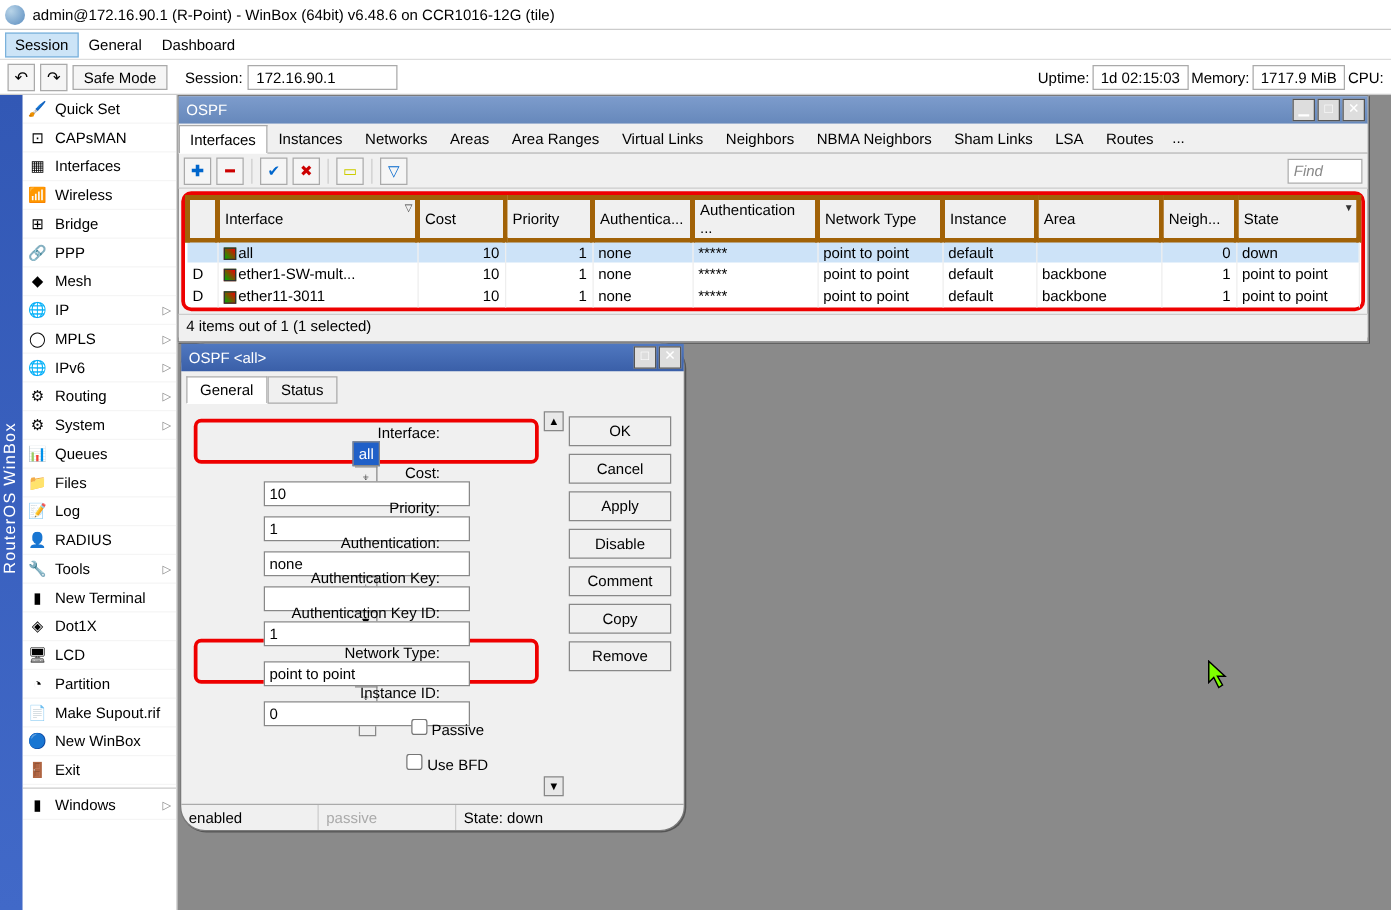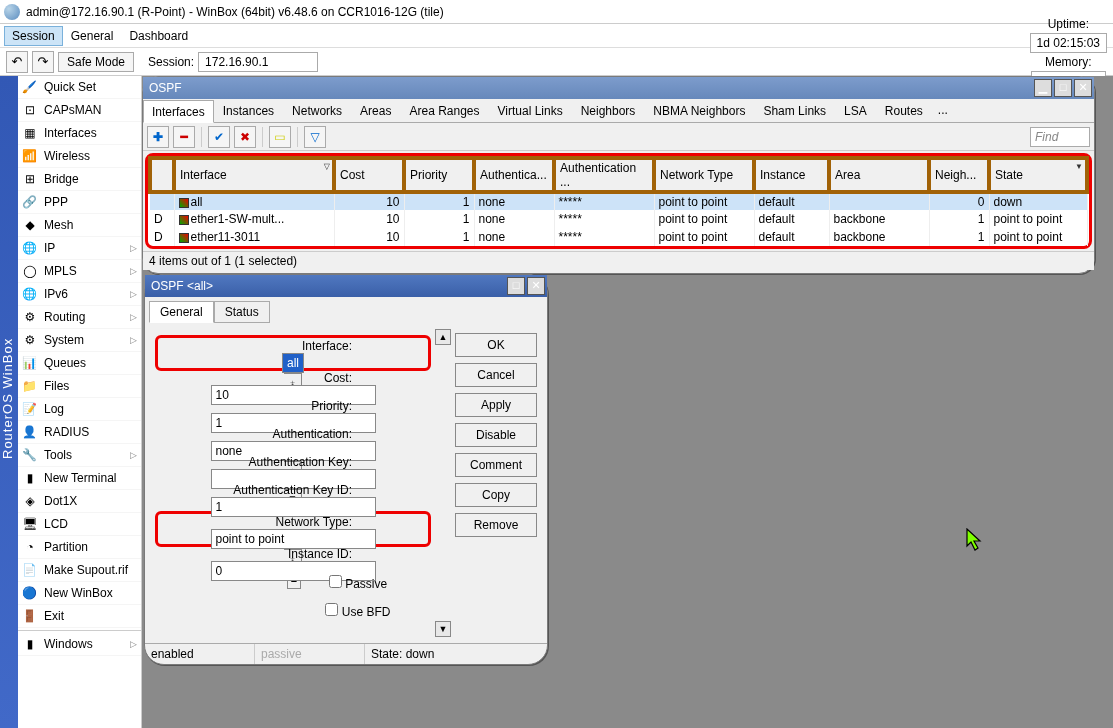--- a/index.html
+++ b/index.html
@@ -14,21 +14,21 @@
 .menubar { background: #fff; height: 24px; display: flex; align-items: center; padding-left: 4px; border-bottom: 1px solid #ddd; }
 .menubar .menu-item { padding: 3px 8px; cursor: pointer; }
 .menubar .menu-item.active { background: #cce4f7; border: 1px solid #7ab1db; padding: 2px 7px; }
 
 
 .toolbar { background: #fff; height: 28px; display: flex; align-items: center; padding: 0 6px; border-bottom: 1px solid #ccc; gap: 4px; }
 .tb-btn { width: 22px; height: 22px; border: 1px solid #aaa; background: #f5f5f5; display:flex; align-items:center; justify-content:center; cursor:pointer; }
 .safe-mode { padding: 2px 8px; border: 1px solid #aaa; background: #f5f5f5; cursor:pointer; }
 .session-label { margin-left: 10px; }
 .session-box { border: 1px solid #aaa; padding: 2px 6px; background: #fff; width: 120px; }
-.status-right { margin-left: auto; display: flex; gap: 2px; align-items: center; flex-direction: column; }
+.status-right { margin-left: auto; display: flex; gap: 2px; align-items: center; }
 .status-box { border: 1px solid #aaa; padding: 2px 6px; background: #fff; }
 
 
 .main { display: flex; height: calc(728px - 76px); }
 
 
 .brand-strip { width: 18px; background: linear-gradient(to bottom, #4169c8, #3258b5); color: #fff; writing-mode: vertical-rl; transform: rotate(180deg); text-align: center; padding-top: 8px; font-size: 13px; letter-spacing: 1px; }
 
 
 .sidebar { width: 124px; background: #fff; border-right: 1px solid #ccc; overflow-y: auto; }
@@ -41,21 +41,21 @@
 .content { flex: 1; position: relative; background: #8a8a8a; }
 
 
 .window { position: absolute; background: #f0f0f0; border: 1px solid #7a7a7a; box-shadow: 1px 1px 0 #555; }
 .win-title { background: linear-gradient(to bottom, #7d9ccc, #6688bb); color: #fff; height: 22px; display: flex; align-items: center; padding-left: 6px; }
 .win-title.active { background: linear-gradient(to bottom, #5078c0, #3a5fa8); }
 .win-ctrls { margin-left: auto; display: flex; }
 .win-ctrl { width: 18px; height: 18px; border: 1px solid #555; background: #ddd; margin-right: 2px; text-align: center; line-height: 14px; font-size: 11px; cursor:pointer; }
 
 
-.ospf-win { left: 0; top: 0; width: 953px; height: 198px; border-radius: 16px; }
+.ospf-win { left: 0; top: 0; width: 953px; height: 198px; }
 .tabs { display: flex; background: #f0f0f0; border-bottom: 1px solid #aaa; height: 24px; }
 .tab { padding: 4px 8px; cursor: pointer; border: 1px solid transparent; }
 .tab.active { background: #fff; border: 1px solid #aaa; border-bottom: 1px solid #fff; position: relative; top: 1px; }
 .tab-more { padding: 4px 6px; }
 
 .tb2 { display: flex; align-items: center; height: 28px; padding-left: 4px; gap: 4px; border-bottom: 1px solid #ccc; background:#f0f0f0;}
 .tb2-sep { width: 1px; height: 20px; background: #ccc; margin: 0 2px; }
 .find-box { margin-left: auto; margin-right: 4px; border: 1px solid #aaa; padding: 2px 4px; width: 60px; color: #888; font-style: italic; background:#fff; }
 
 

